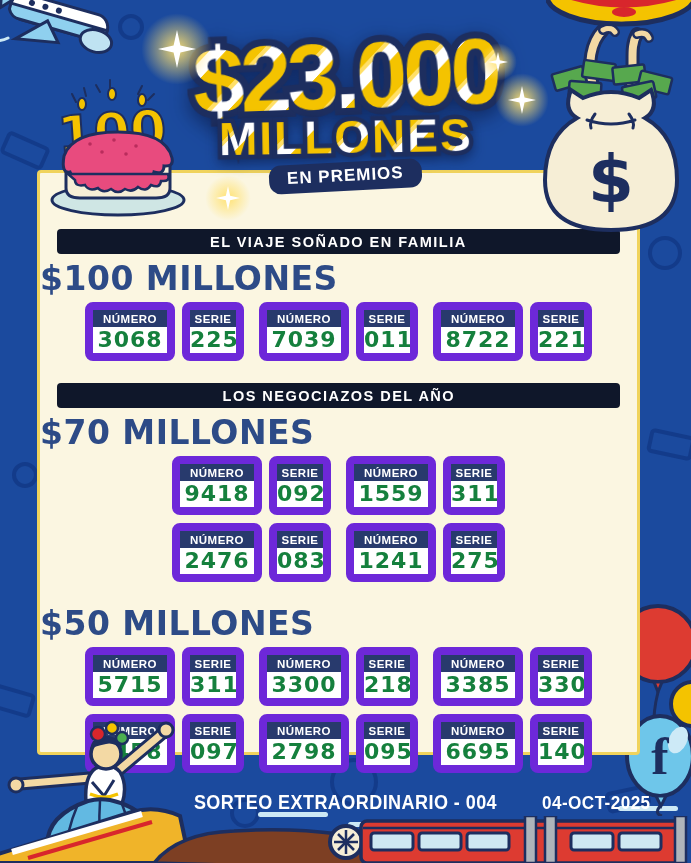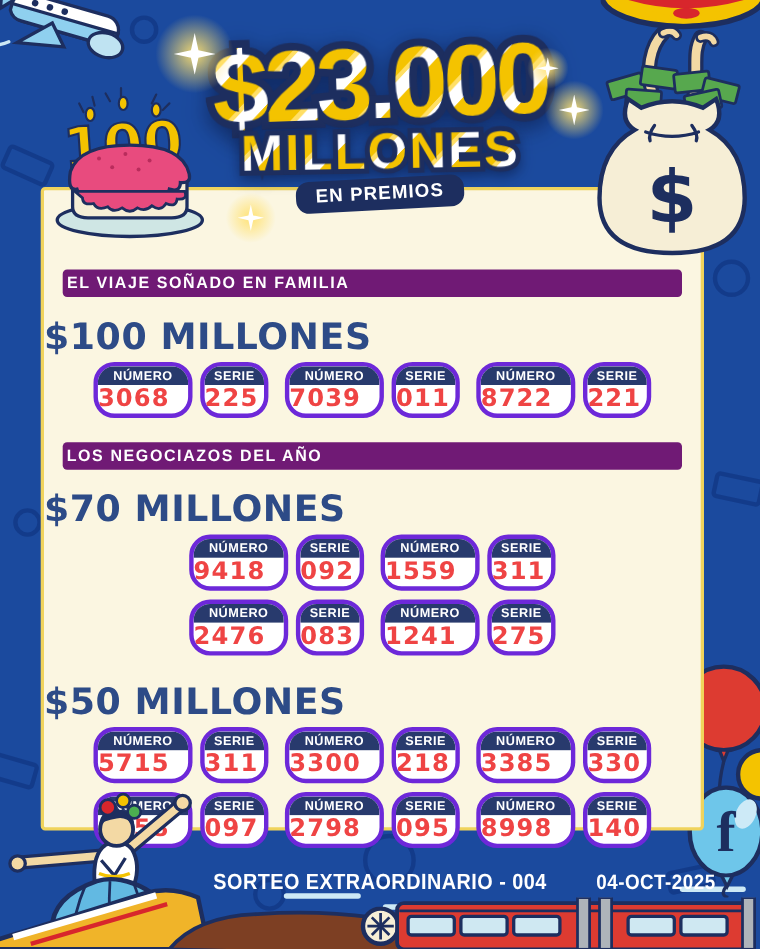--- a/index.html
+++ b/index.html
@@ -45,36 +45,36 @@
   .spark::before { content:""; position:absolute; inset:-45%; border-radius:50%;
     background:radial-gradient(circle, rgba(255,225,110,.95), rgba(255,225,110,0) 70%); }
   .spark::after { content:""; position:absolute; inset:0; background:#fff;
     clip-path:polygon(50% 0,59% 41%,100% 50%,59% 59%,50% 100%,41% 59%,0 50%,41% 41%); }
 
   
   .panel { position:absolute; left:37px; top:170px; width:603px; height:585px;
            background:#fbf6e1; border:3px solid #f0d35c; border-radius:4px;
            padding-top:56px; z-index:2; }
   .prize-section { margin-bottom:22px; }
-  .section-bar { width:563px; height:25px; margin:16px auto; background:#701a75;
-                 border-radius:4px; display:flex; align-items:center; }
+  .section-bar { width:563px; height:25px; margin:0 auto; background:#0f172a;
+                 border-radius:4px; display:flex; align-items:center; justify-content:center; }
   .section-bar span { color:#fff; font-weight:bold; font-size:15px; letter-spacing:1.5px;
                       transform:scaleX(.97); white-space:nowrap; }
   .prize { font-family:"DejaVu Sans", sans-serif; font-weight:bold;
            font-size:33px; color:#2d4b87; letter-spacing:.5px; margin:5px 0 4px; }
   .row { display:flex; justify-content:center; gap:15px; margin-top:3px; }
   .row + .row { margin-top:8px; }
   .pair { display:flex; gap:7px; }
-  .cell { width:90px; border:4px solid #6d28d9; border-radius:19px; overflow:hidden;
+  .cell { width:90px; border:8px solid #6d28d9; border-radius:8px; overflow:hidden;
           background:#fff; }
   .cell.serie { width:62px; }
   .cell-label { background:#283a6d; color:#fff; text-align:center; font-weight:bold;
                 font-size:11.5px; letter-spacing:.5px; padding:3px 0 2px; transform:scale(1); }
-  .cell-value { text-align:left; font-family:"DejaVu Sans", sans-serif; font-weight:bold;
-                font-size:22px; color:#ef4444; letter-spacing:1px; line-height:26px; }
+  .cell-value { text-align:center; font-family:"DejaVu Sans", sans-serif; font-weight:bold;
+                font-size:22px; color:#15803d; letter-spacing:1px; line-height:26px; }
 
   
   .footer-sorteo { position:absolute; left:0; top:791px; width:100%; text-align:center;
                    color:#fff; font-weight:bold; font-size:20px; letter-spacing:.5px;
                    transform:scaleX(.9); z-index:4; }
   .footer-date { position:absolute; right:34px; top:792px; color:#fff; font-weight:bold;
                  font-size:19px; letter-spacing:.5px; transform:scaleX(.9); z-index:4; }
 
   
   .deco { position:absolute; pointer-events:none; }
@@ -276,21 +276,21 @@
             <div class="cell-value">2798</div>
           </div>
           <div class="cell serie">
             <div class="cell-label">SERIE</div>
             <div class="cell-value">095</div>
           </div>
         </div>
         <div class="pair">
           <div class="cell numero">
             <div class="cell-label">NÚMERO</div>
-            <div class="cell-value">8998</div>
+            <div class="cell-value">6695</div>
           </div>
           <div class="cell serie">
             <div class="cell-label">SERIE</div>
             <div class="cell-value">140</div>
           </div>
         </div>
       </div>
     </div>
   </div>
 

